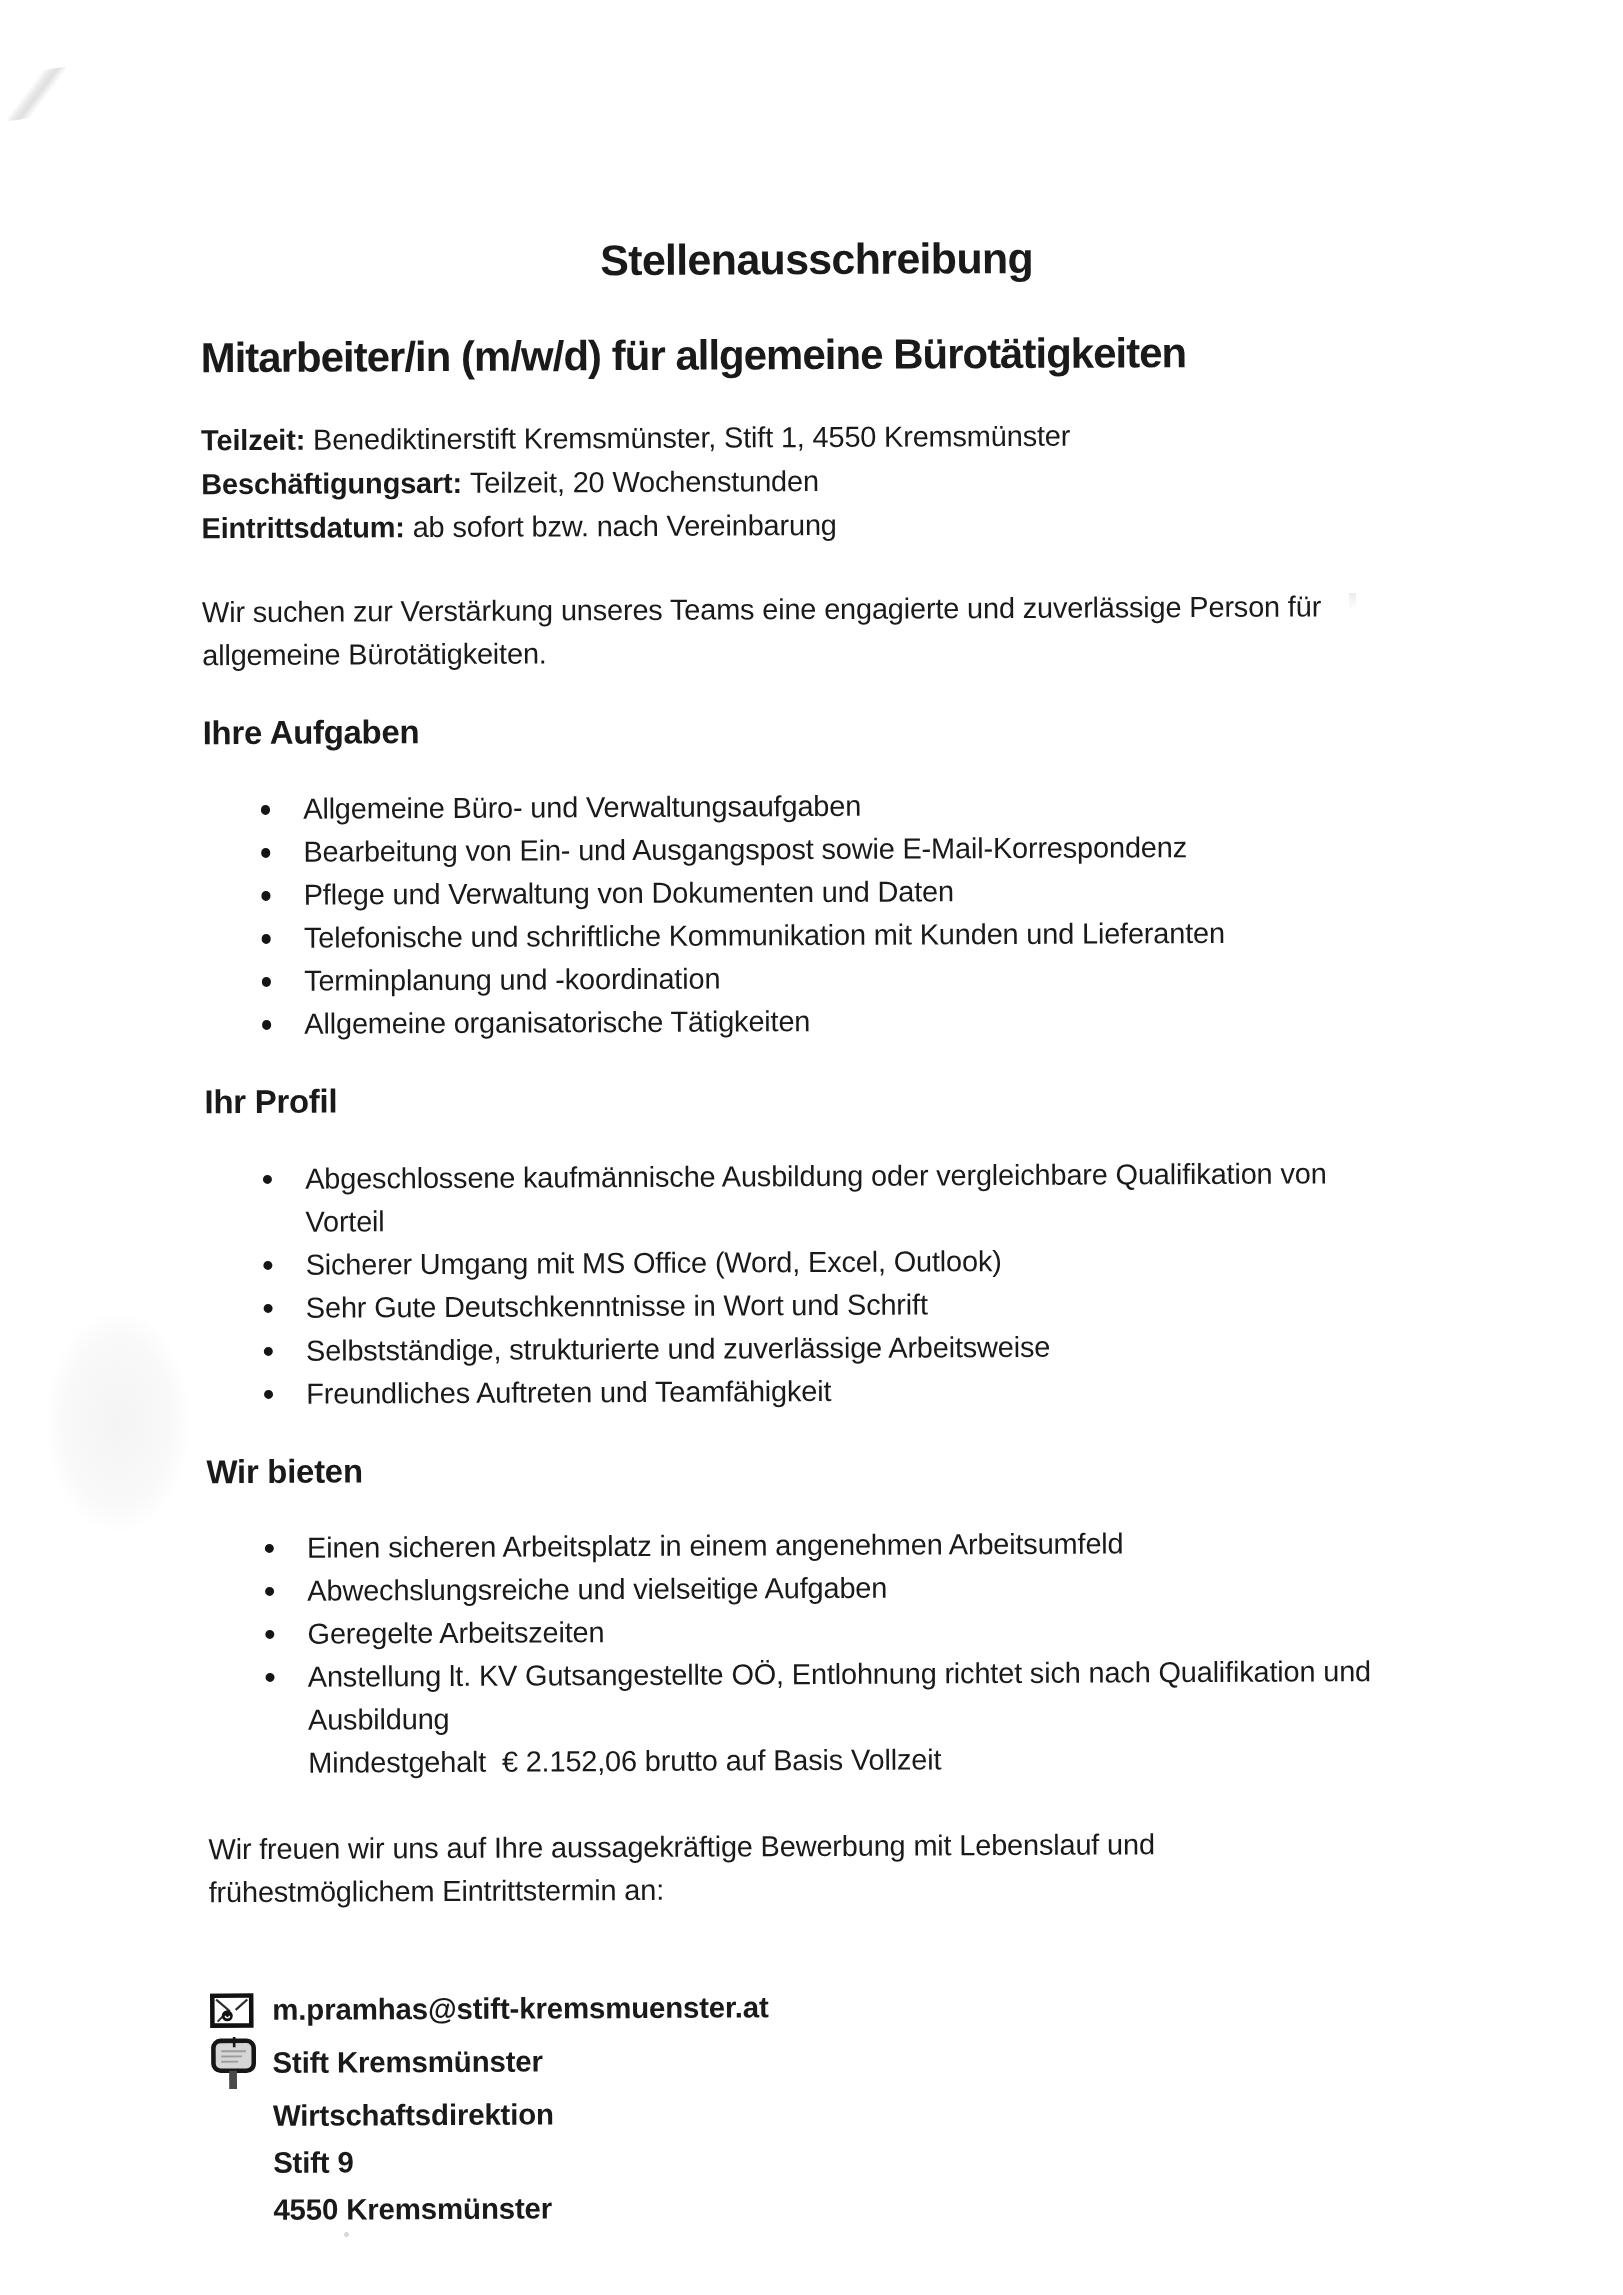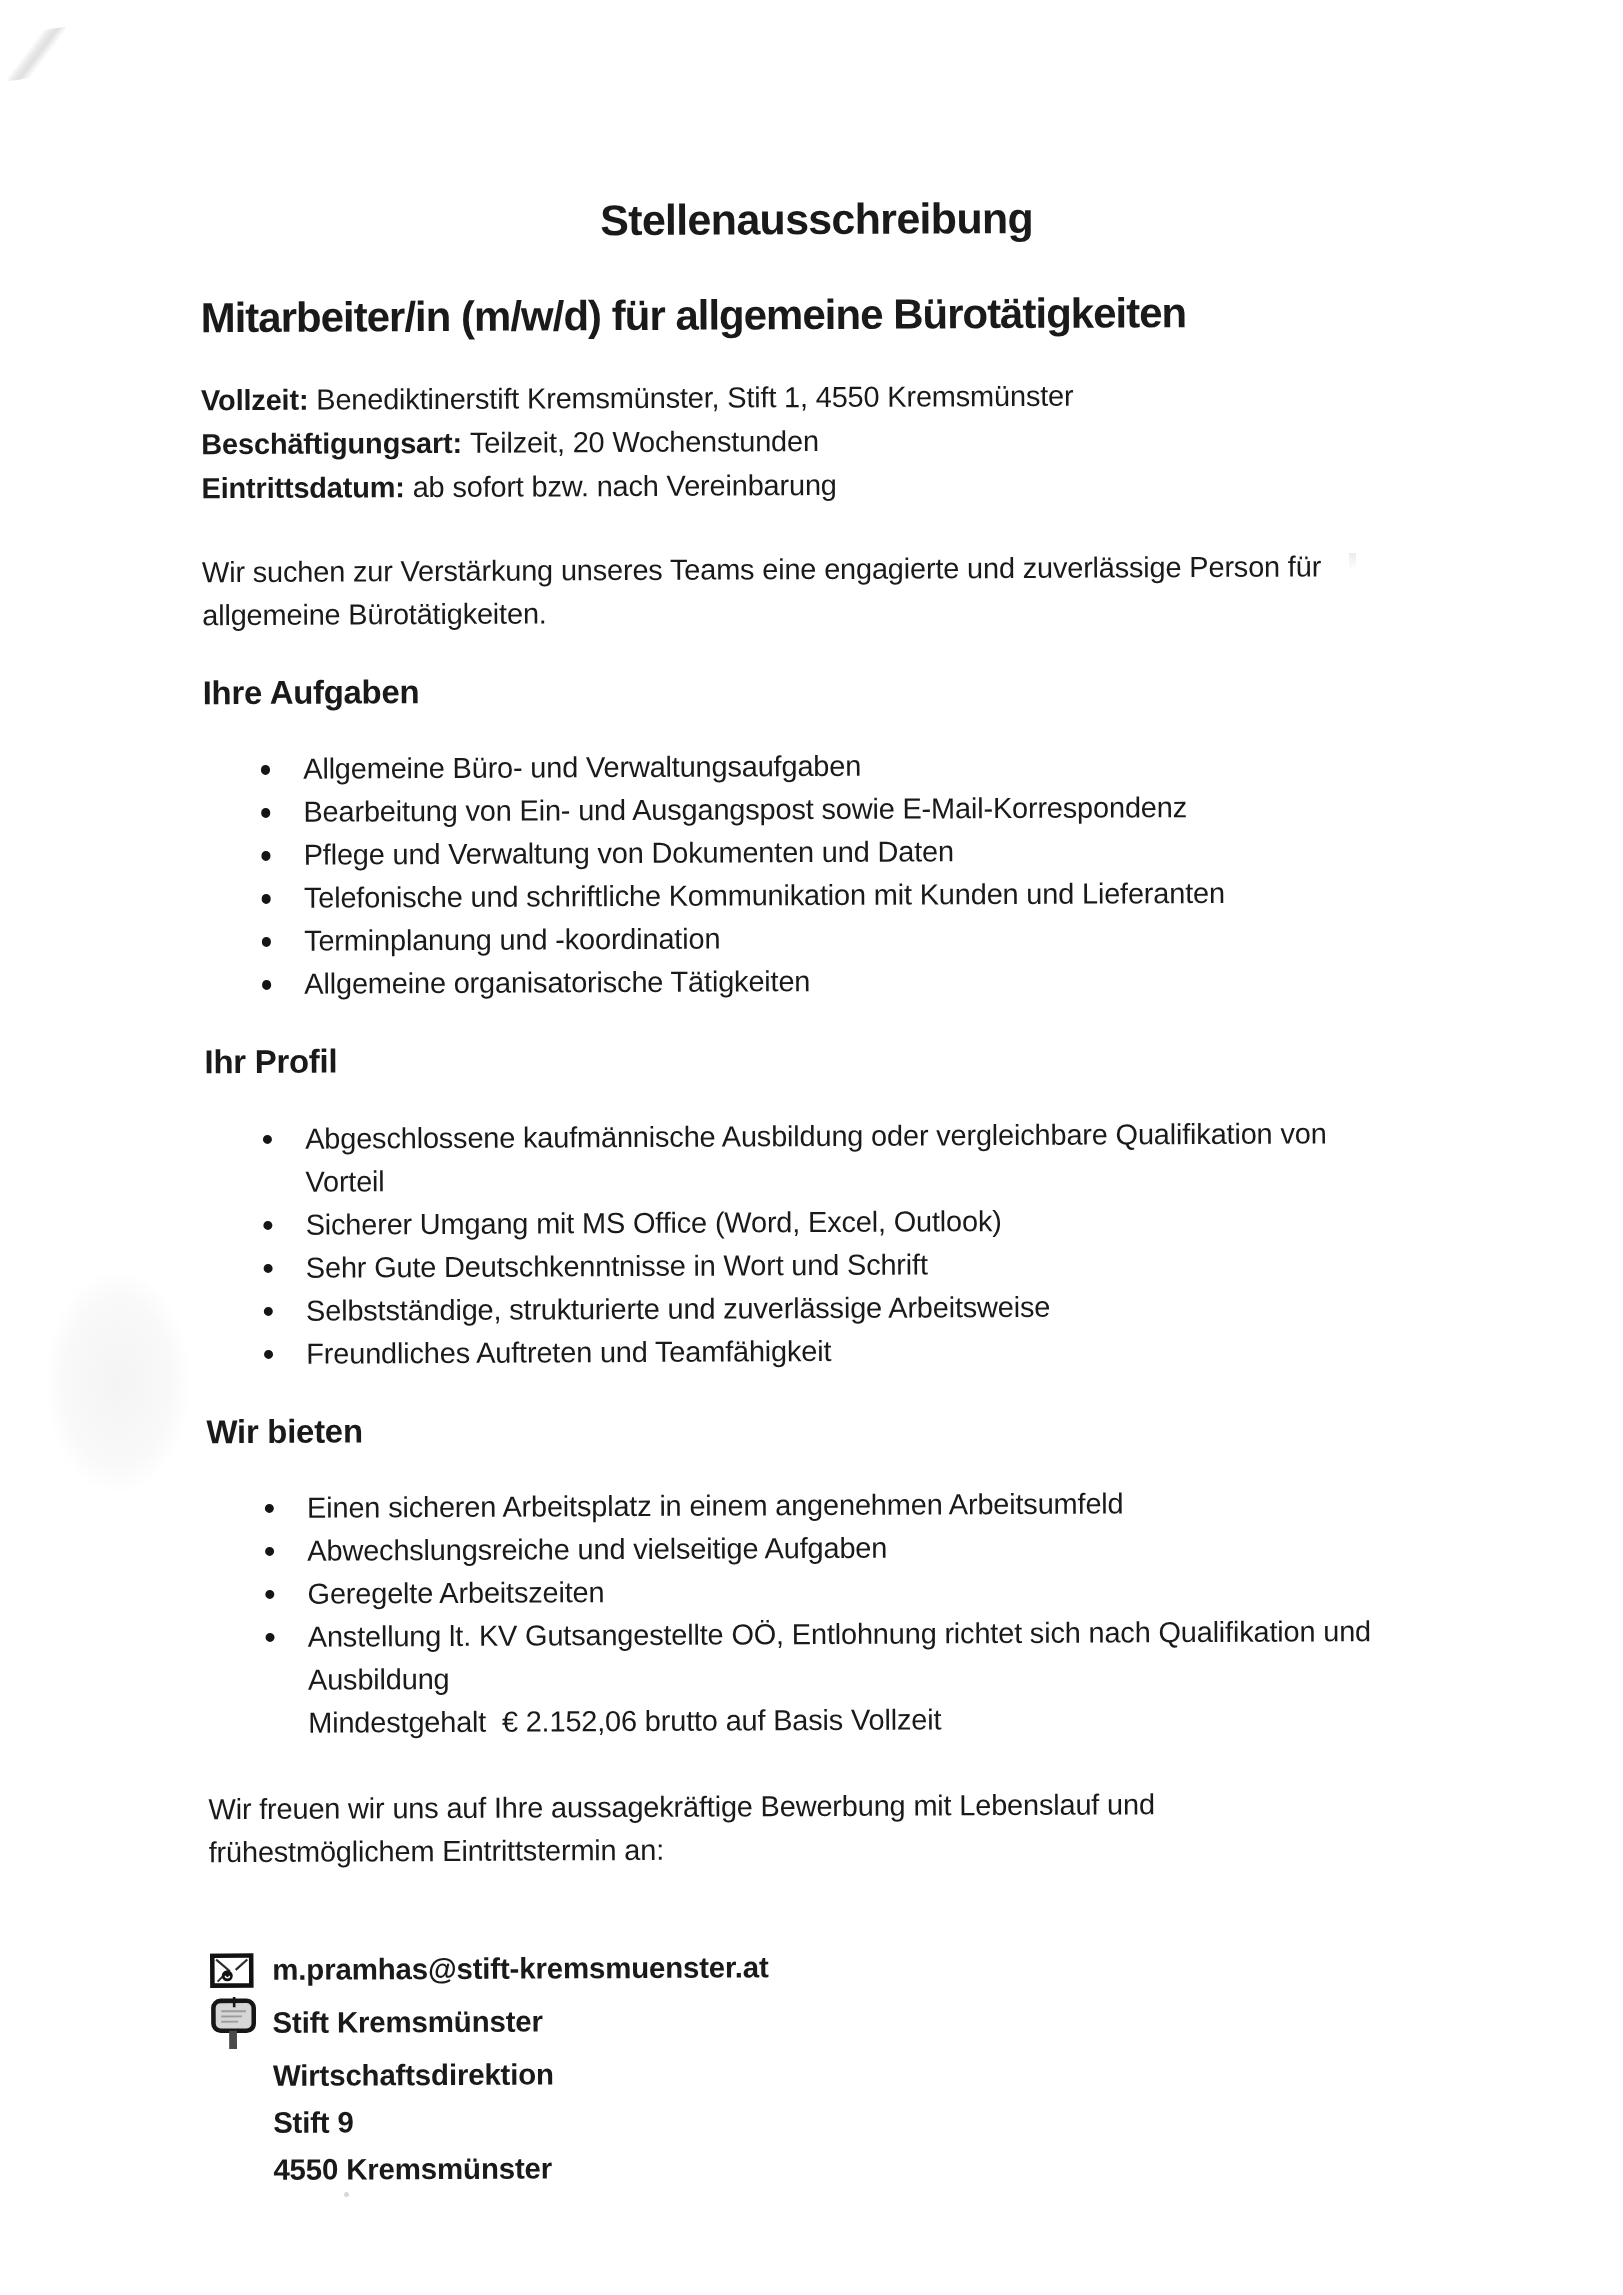--- a/index.html
+++ b/index.html
@@ -12,20 +12,21 @@
     height: 2295px;
     position: relative;
     overflow: hidden;
     font-family: "Liberation Sans", "DejaVu Sans", sans-serif;
     color: #1a1a1a;
   }
   .page {
     position: absolute;
     inset: 0;
     background: #ffffff;
+    margin-top: 40px;
   }
   
   .artifact { position: absolute; pointer-events: none; }
   .artifact.a1 {
     left: 3.9px; top: 31px; width: 65px; height: 46px;
     background: linear-gradient(135deg, transparent 38%, #e6e6e6 46%, #dcdcdc 52%, transparent 62%);
     transform: rotate(-8deg);
     opacity: 0.9;
   }
   .artifact.a2 {
@@ -148,21 +149,21 @@
   <div class="artifact a4"></div>
 
   <div class="content">
 
     <h1 class="doc-title">Stellenausschreibung</h1>
 
     <h2 class="job-title">Mitarbeiter/in (m/w/d) für allgemeine Bürotätigkeiten</h2>
 
     <div class="meta">
       <div class="meta-line">
-        <span class="meta-label">Vollzeit:</span><span class="meta-value">Benediktinerstift Kremsmünster, Stift 1, 4550 Kremsmünster</span>
+        <span class="meta-label">Teilzeit:</span><span class="meta-value">Benediktinerstift Kremsmünster, Stift 1, 4550 Kremsmünster</span>
       </div>
       <div class="meta-line">
         <span class="meta-label">Beschäftigungsart:</span><span class="meta-value">Teilzeit, 20 Wochenstunden</span>
       </div>
       <div class="meta-line">
         <span class="meta-label">Eintrittsdatum:</span><span class="meta-value">ab sofort bzw. nach Vereinbarung</span>
       </div>
     </div>
 
     <p class="para">Wir suchen zur Verstärkung unseres Teams eine engagierte und zuverlässige Person für

